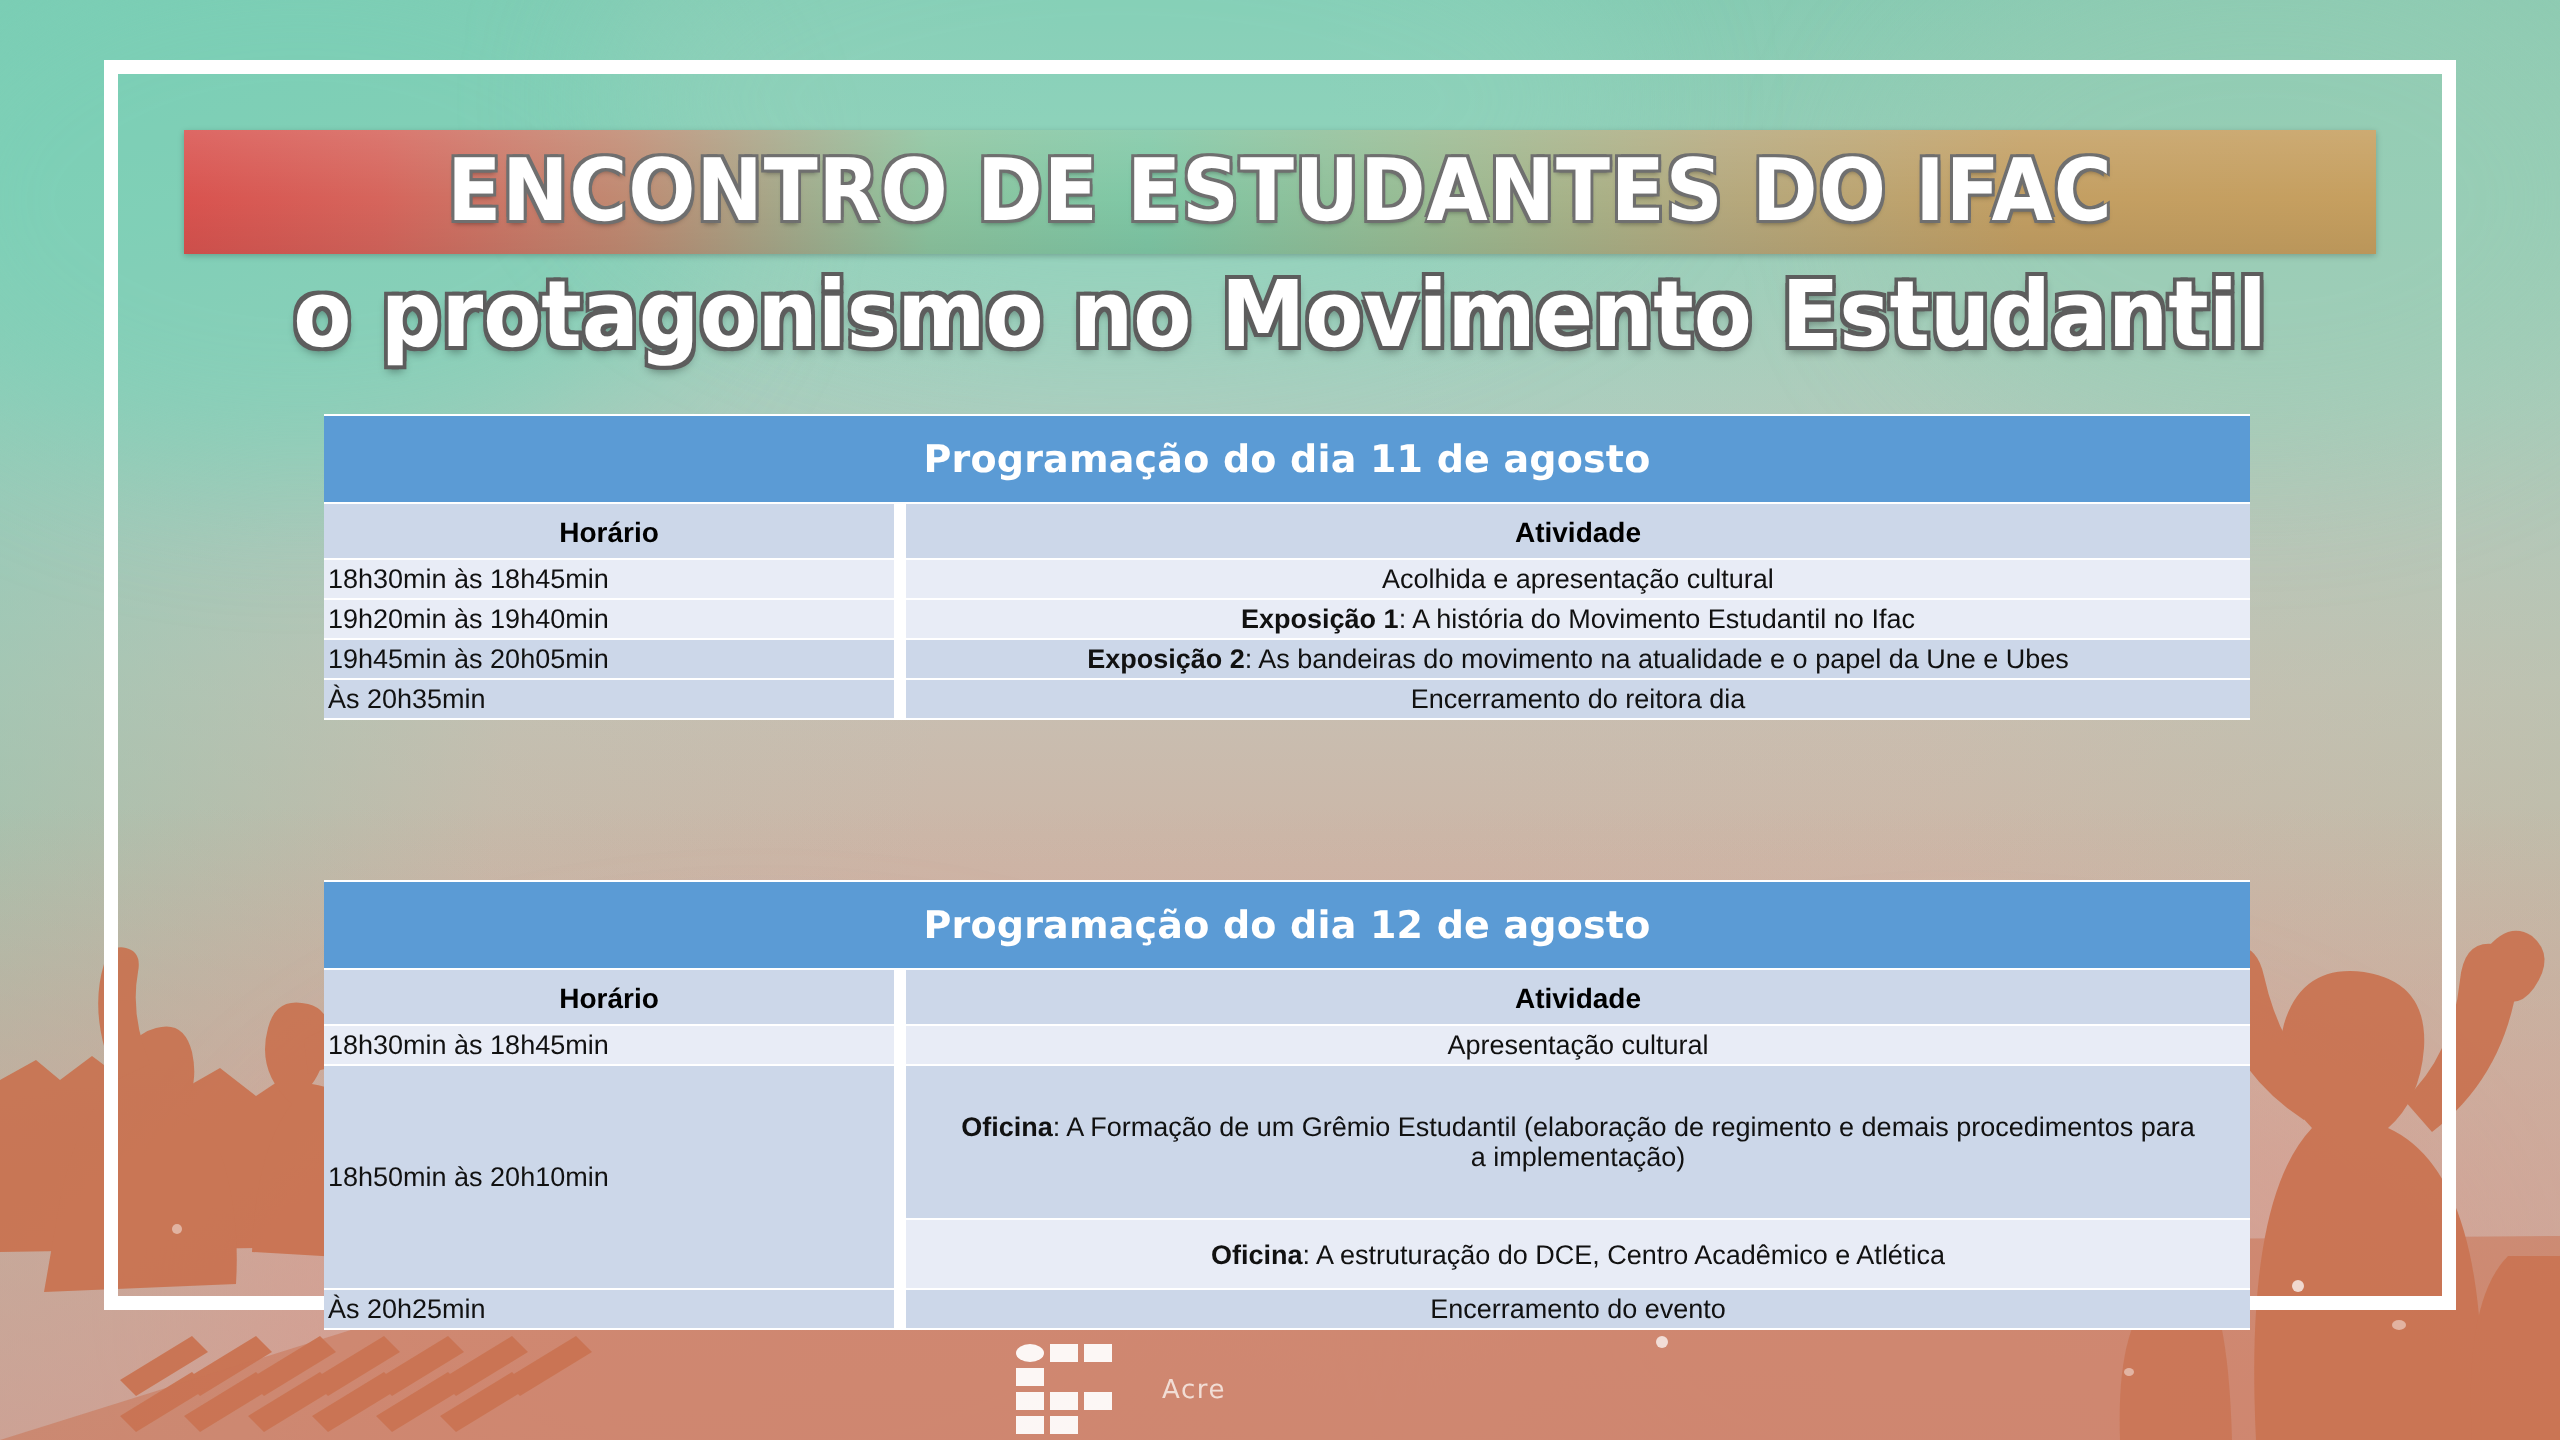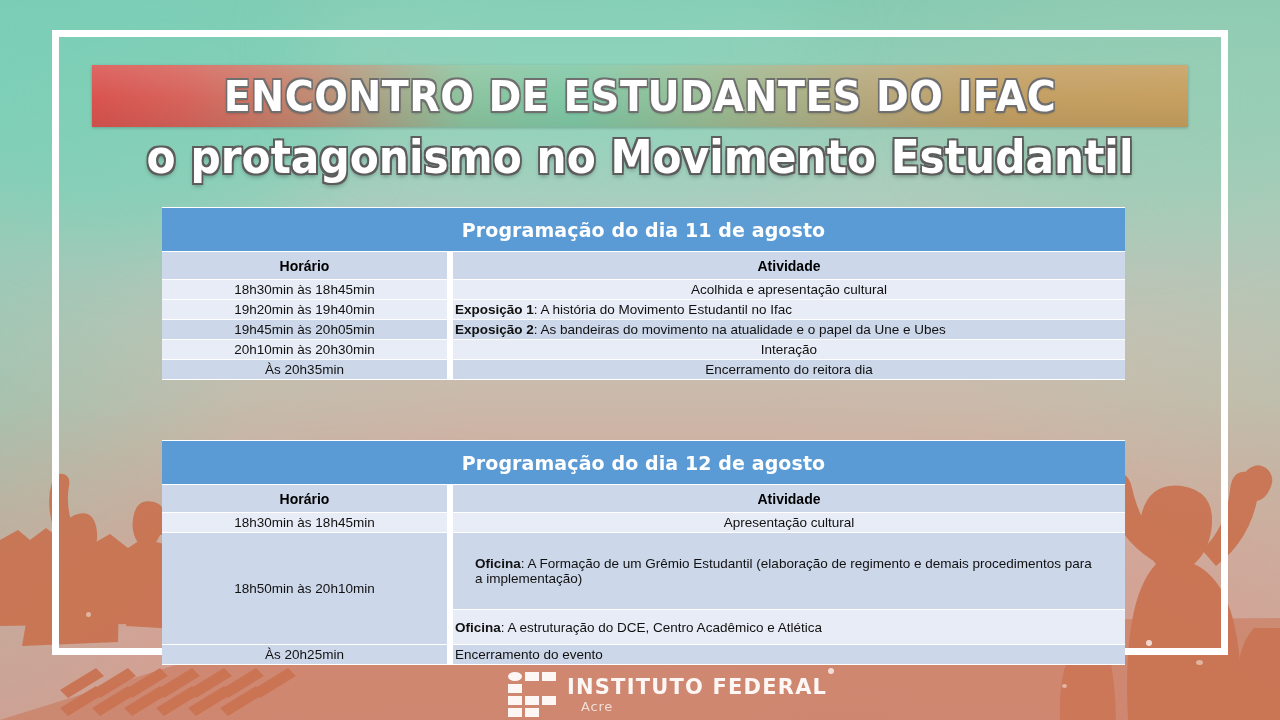--- a/index.html
+++ b/index.html
@@ -127,22 +127,22 @@
     text-align:center;height:39px;
     letter-spacing:.1px;
   }
   .sched .colhead{
     background:#ccd7e9;
     font-weight:bold;font-size:14px;
     text-align:center;height:23px;
     color:#000;
   }
   .sched .colhead.t{width:281px;}
-  .c-time{width:281px;text-align:center;vertical-align:middle;padding:4px 6px;}
-  .c-act{text-align:left;vertical-align:middle;padding:5px 8px;}
+  .c-time{width:281px;vertical-align:middle;padding:4px 6px;}
+  .c-act{text-align:center;vertical-align:middle;padding:5px 8px;}
   .c-act.center{text-align:center;}
   .rowA .c-time,.rowA .c-act{background:#e8ecf6;}
   .rowB .c-time,.rowB .c-act{background:#ccd7e9;}
   .cell-dark{background:#ccd7e9 !important;}
   .cell-light{background:#e8ecf6 !important;}
   .sep-col{width:2px;background:#ffffff;padding:0;}
   b.lead{font-weight:bold;}
 
   
   .logo{
@@ -269,25 +269,20 @@
       <tr class="rowA">
         <td class="c-time">19h20min às 19h40min</td>
         <td class="sep-col"></td>
         <td class="c-act"><b class="lead">Exposição 1</b><span>: A história do Movimento Estudantil no Ifac</span></td>
       </tr>
       <tr class="rowB">
         <td class="c-time">19h45min às 20h05min</td>
         <td class="sep-col"></td>
         <td class="c-act"><b class="lead">Exposição 2</b><span>: As bandeiras do movimento na atualidade e o papel da Une e Ubes</span></td>
       </tr>
-      <tr class="rowA">
-        <td class="c-time">20h10min às 20h30min</td>
-        <td class="sep-col"></td>
-        <td class="c-act center">Interação</td>
-      </tr>
       <tr class="rowB">
         <td class="c-time">Às 20h35min</td>
         <td class="sep-col"></td>
         <td class="c-act center">Encerramento do reitora dia</td>
       </tr>
     </tbody>
   </table>
 
   <table class="sched" id="table-day-2">
     <tbody>
@@ -333,18 +328,17 @@
         <div class="lm none"></div>
         <div class="lm none"></div>
       <div class="lm"></div>
         <div class="lm"></div>
         <div class="lm"></div>
       <div class="lm"></div>
         <div class="lm"></div>
         <div class="lm none"></div>
     </div>
     <div class="logo-text">
-      <span class="logo-title">INSTITUTO FEDERAL</span>
       <span class="logo-sub">Acre</span>
     </div>
   </div>
 
 </div>
 
 </body></html>

